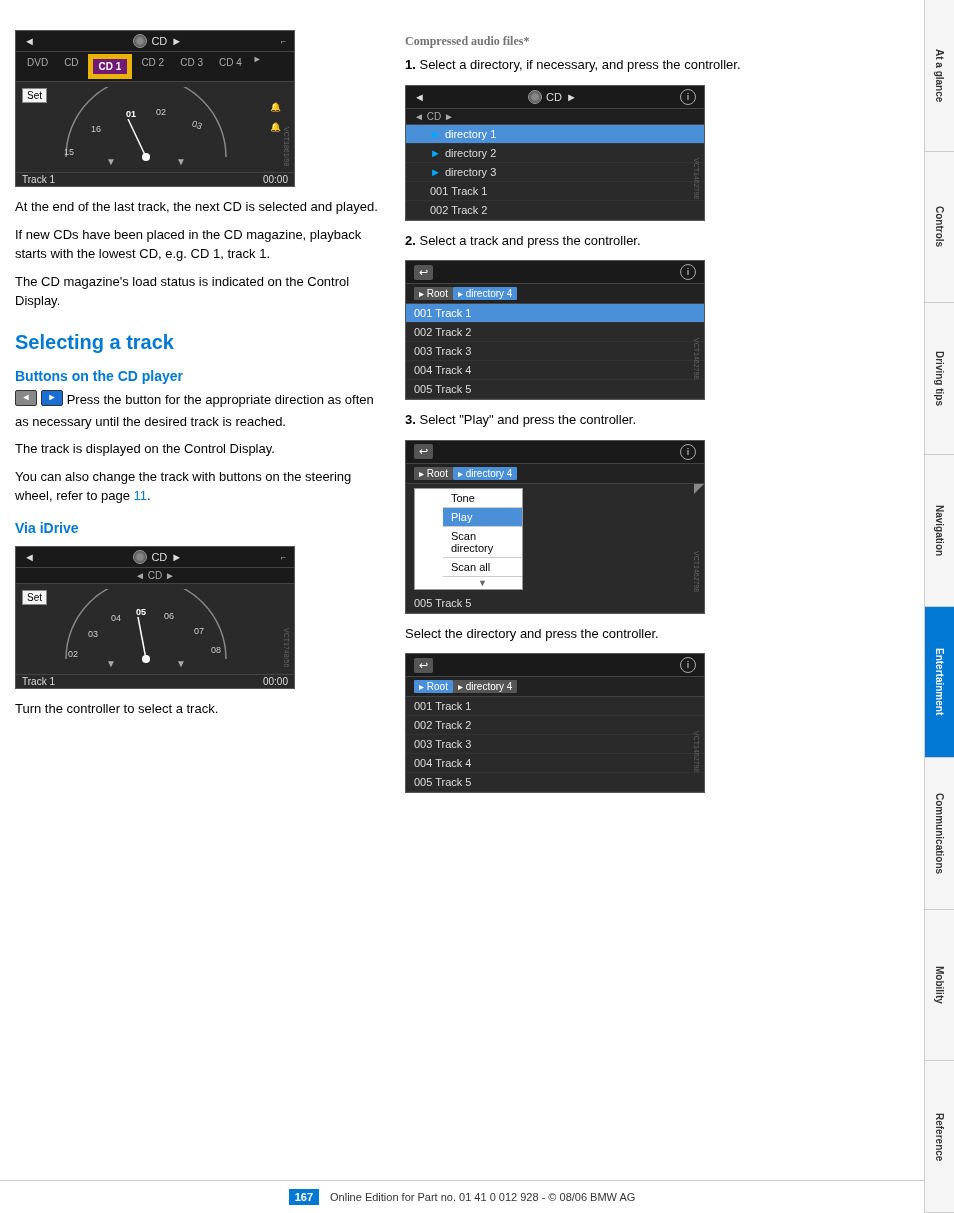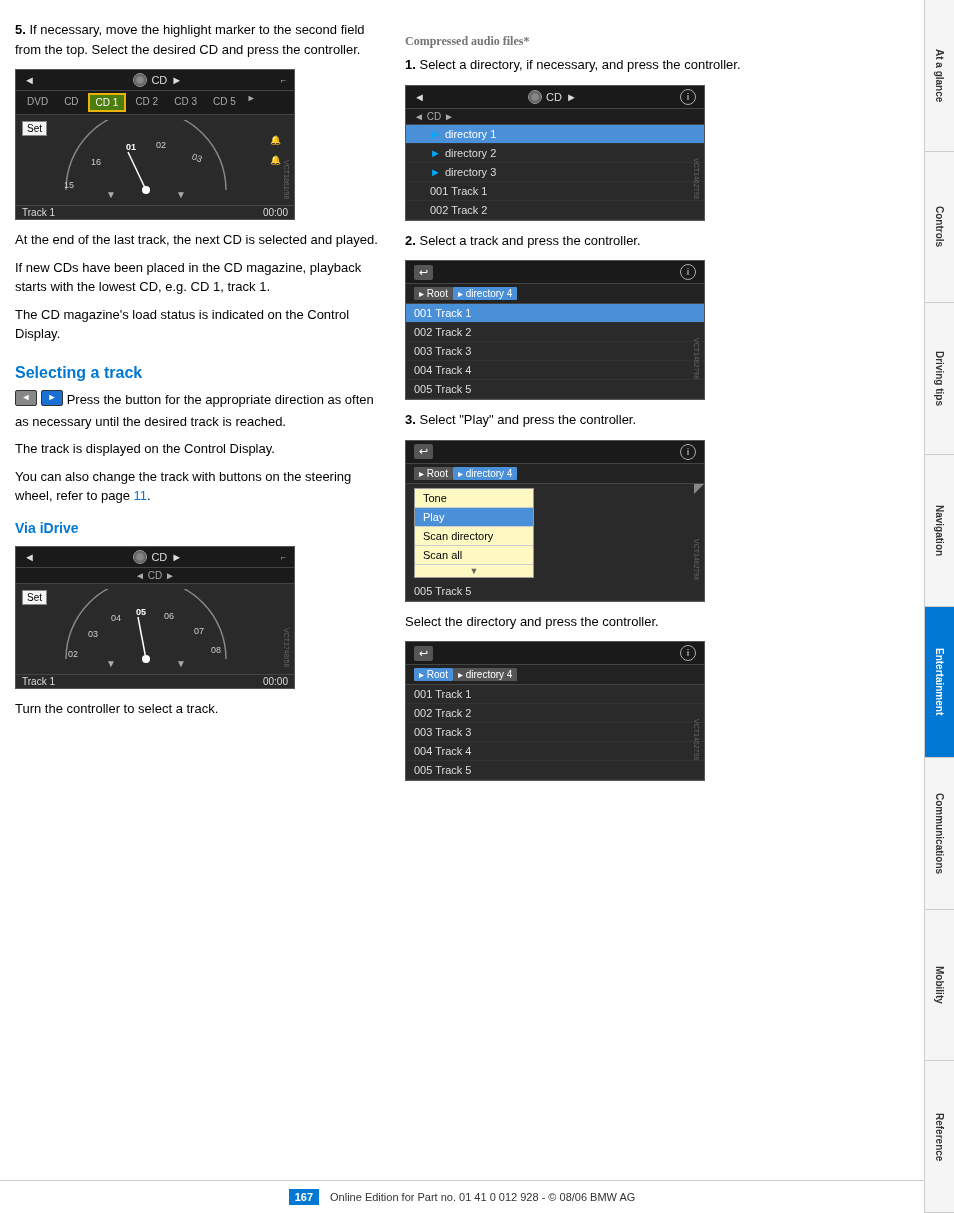--- a/index.html
+++ b/index.html
@@ -58,21 +58,21 @@
       flex-shrink: 0;
     }
     .right-col {
       flex: 1;
     }
 
     p { margin-bottom: 8px; line-height: 1.5; }
 
     h2 {
       color: #0078d4;
-      font-size: 16px;
+      font-size: 20px;
       margin-top: 20px;
       margin-bottom: 8px;
       font-weight: bold;
     }
     h3 {
       color: #0078d4;
       font-size: 14px;
       margin-top: 14px;
       margin-bottom: 6px;
       font-weight: bold;
@@ -117,23 +117,24 @@
       gap: 2px;
       border-bottom: 1px solid #444;
     }
     .cd-tab {
       padding: 2px 6px;
       font-size: 10px;
       color: #aaa;
       border: 1px solid transparent;
     }
     .cd-tab.selected {
-      background: #4d7c0f;
-      border: 2px solid #eab308;
-      color: #fff;
+      background: #701a75;
+      border: 5px solid #eab308;
+      color: #fff;
+      font-weight: bold;
     }
     .cd-body {
       padding: 4px 8px;
       min-height: 60px;
       position: relative;
     }
     .cd-footer {
       display: flex;
       justify-content: space-between;
       padding: 1px 6px;
@@ -226,25 +227,26 @@
     
     .play-screen {
       background: #2a2a2a;
       border: 1px solid #555;
       color: #ddd;
       font-size: 11px;
       margin-bottom: 10px;
       width: 300px;
     }
     .play-menu-overlay {
-      background: #fef9c3;
+      background: #ffffff;
       color: #000;
-      width: 120px;
+      width: 109px;
       border: 1px solid #999;
       font-size: 11px;
+      padding-left: 28px;
     }
     .play-menu-item {
       padding: 3px 8px;
       border-bottom: 1px solid #ccc;
     }
     .play-menu-item.highlighted {
       background: #4a90d9;
       color: #fff;
     }
     .play-menu-corner {
@@ -366,43 +368,39 @@
   <div class="side-tab active">Entertainment</div>
   <div class="side-tab">Communications</div>
   <div class="side-tab">Mobility</div>
   <div class="side-tab">Reference</div>
 </div>
 
 <div class="main-content">
 
   <div class="left-col">
 
-    <p>
-      <strong>5.</strong>
-      <span>If necessary, move the highlight marker to the second field from the top. Select the desired CD and press the controller.</span>
-    </p>
 
     <div class="screen-container">
       <div class="cd-screen" style="position:relative;">
         <div class="cd-screen-header">
           <span>◄</span>
           <div class="center">
             <div class="cd-disc"></div>
             <span>CD</span>
             <span>►</span>
           </div>
           <span style="font-size:9px; color:#aaa;">⌐</span>
         </div>
         <div class="cd-screen-tabs">
           <span class="cd-tab">DVD</span>
           <span class="cd-tab">CD</span>
           <span class="cd-tab selected">CD 1</span>
           <span class="cd-tab">CD 2</span>
           <span class="cd-tab">CD 3</span>
-          <span class="cd-tab">CD 5</span>
+          <span class="cd-tab">CD 4</span>
           <span style="color:#aaa; font-size:9px; margin-left:2px;">►</span>
         </div>
         <div class="cd-body" style="height:90px;">
           <span class="set-badge">Set</span>
 
           <svg width="200" height="80" viewBox="0 0 200 80" style="position:absolute; left:30px; top:5px;">
 
             <path d="M 20 70 A 80 80 0 0 1 180 70" stroke="#888" stroke-width="1.5" fill="none"></path>
 
             <text x="18" y="68" font-size="9" fill="#ccc">15</text>
@@ -428,20 +426,21 @@
         <span class="screen-watermark">VCT1861/98</span>
       </div>
     </div>
 
     <p>At the end of the last track, the next CD is selected and played.</p>
     <p>If new CDs have been placed in the CD magazine, playback starts with the lowest CD, e.g. CD 1, track 1.</p>
     <p>The CD magazine's load status is indicated on the Control Display.</p>
 
     <h2>Selecting a track</h2>
 
+    <h3>Buttons on the CD player</h3>
 
     <p>
       <span class="dir-buttons">
         <span class="dir-btn prev">◄</span>
         <span class="dir-btn next">►</span>
       </span>
       <span>Press the button for the appropriate direction as often as necessary until the desired track is reached.</span>
     </p>
     <p>The track is displayed on the Control Display.</p>
     <p>

